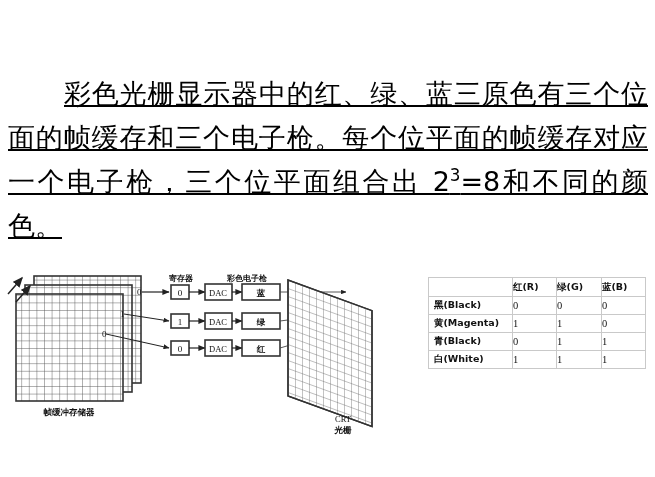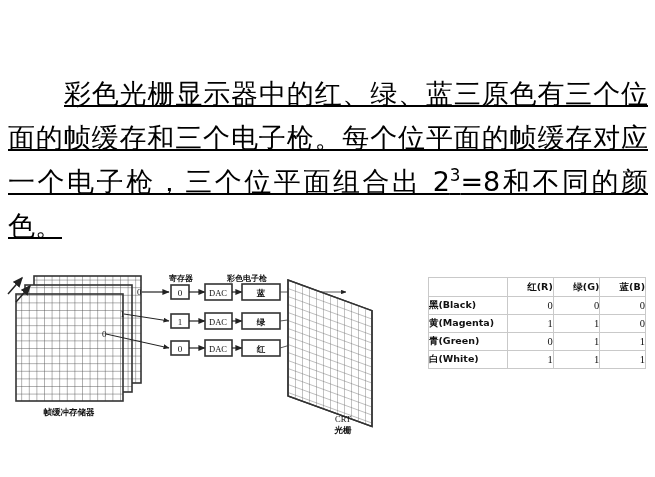--- a/index.html
+++ b/index.html
@@ -71,32 +71,33 @@
   table.rgb {
     border-collapse: collapse;
     width: 218px;
     background: #ffffff;
     font-size: 9.5px;
   }
   table.rgb td, table.rgb th {
     border: 1px solid #c9c9c9;
     padding: 0;
     height: 17px;
-    text-align: right;
+    text-align: left;
     vertical-align: middle;
     font-weight: normal;
     color: #111111;
   }
   table.rgb th {
     font-weight: bold;
     font-size: 9.5px;
     height: 18px;
   }
   table.rgb .rowhead {
     text-align: left;
+    padding-left: 5px;
     font-weight: bold;
     font-size: 9.5px;
     width: 78px;
     margin-top: 45px;
   }
   table.rgb .corner {
     border-left: 1px solid #c9c9c9;
     border-top: 1px solid #c9c9c9;
   }
   table.rgb .val {
@@ -226,21 +227,21 @@
           <td class="val">0</td>
           <td class="val">0</td>
         </tr>
         <tr>
           <td class="rowhead">黄(Magenta)</td>
           <td class="val">1</td>
           <td class="val">1</td>
           <td class="val">0</td>
         </tr>
         <tr>
-          <td class="rowhead">青(Green)</td>
+          <td class="rowhead">青(Black)</td>
           <td class="val">0</td>
           <td class="val">1</td>
           <td class="val">1</td>
         </tr>
         <tr>
           <td class="rowhead">白(White)</td>
           <td class="val">1</td>
           <td class="val">1</td>
           <td class="val">1</td>
         </tr>

